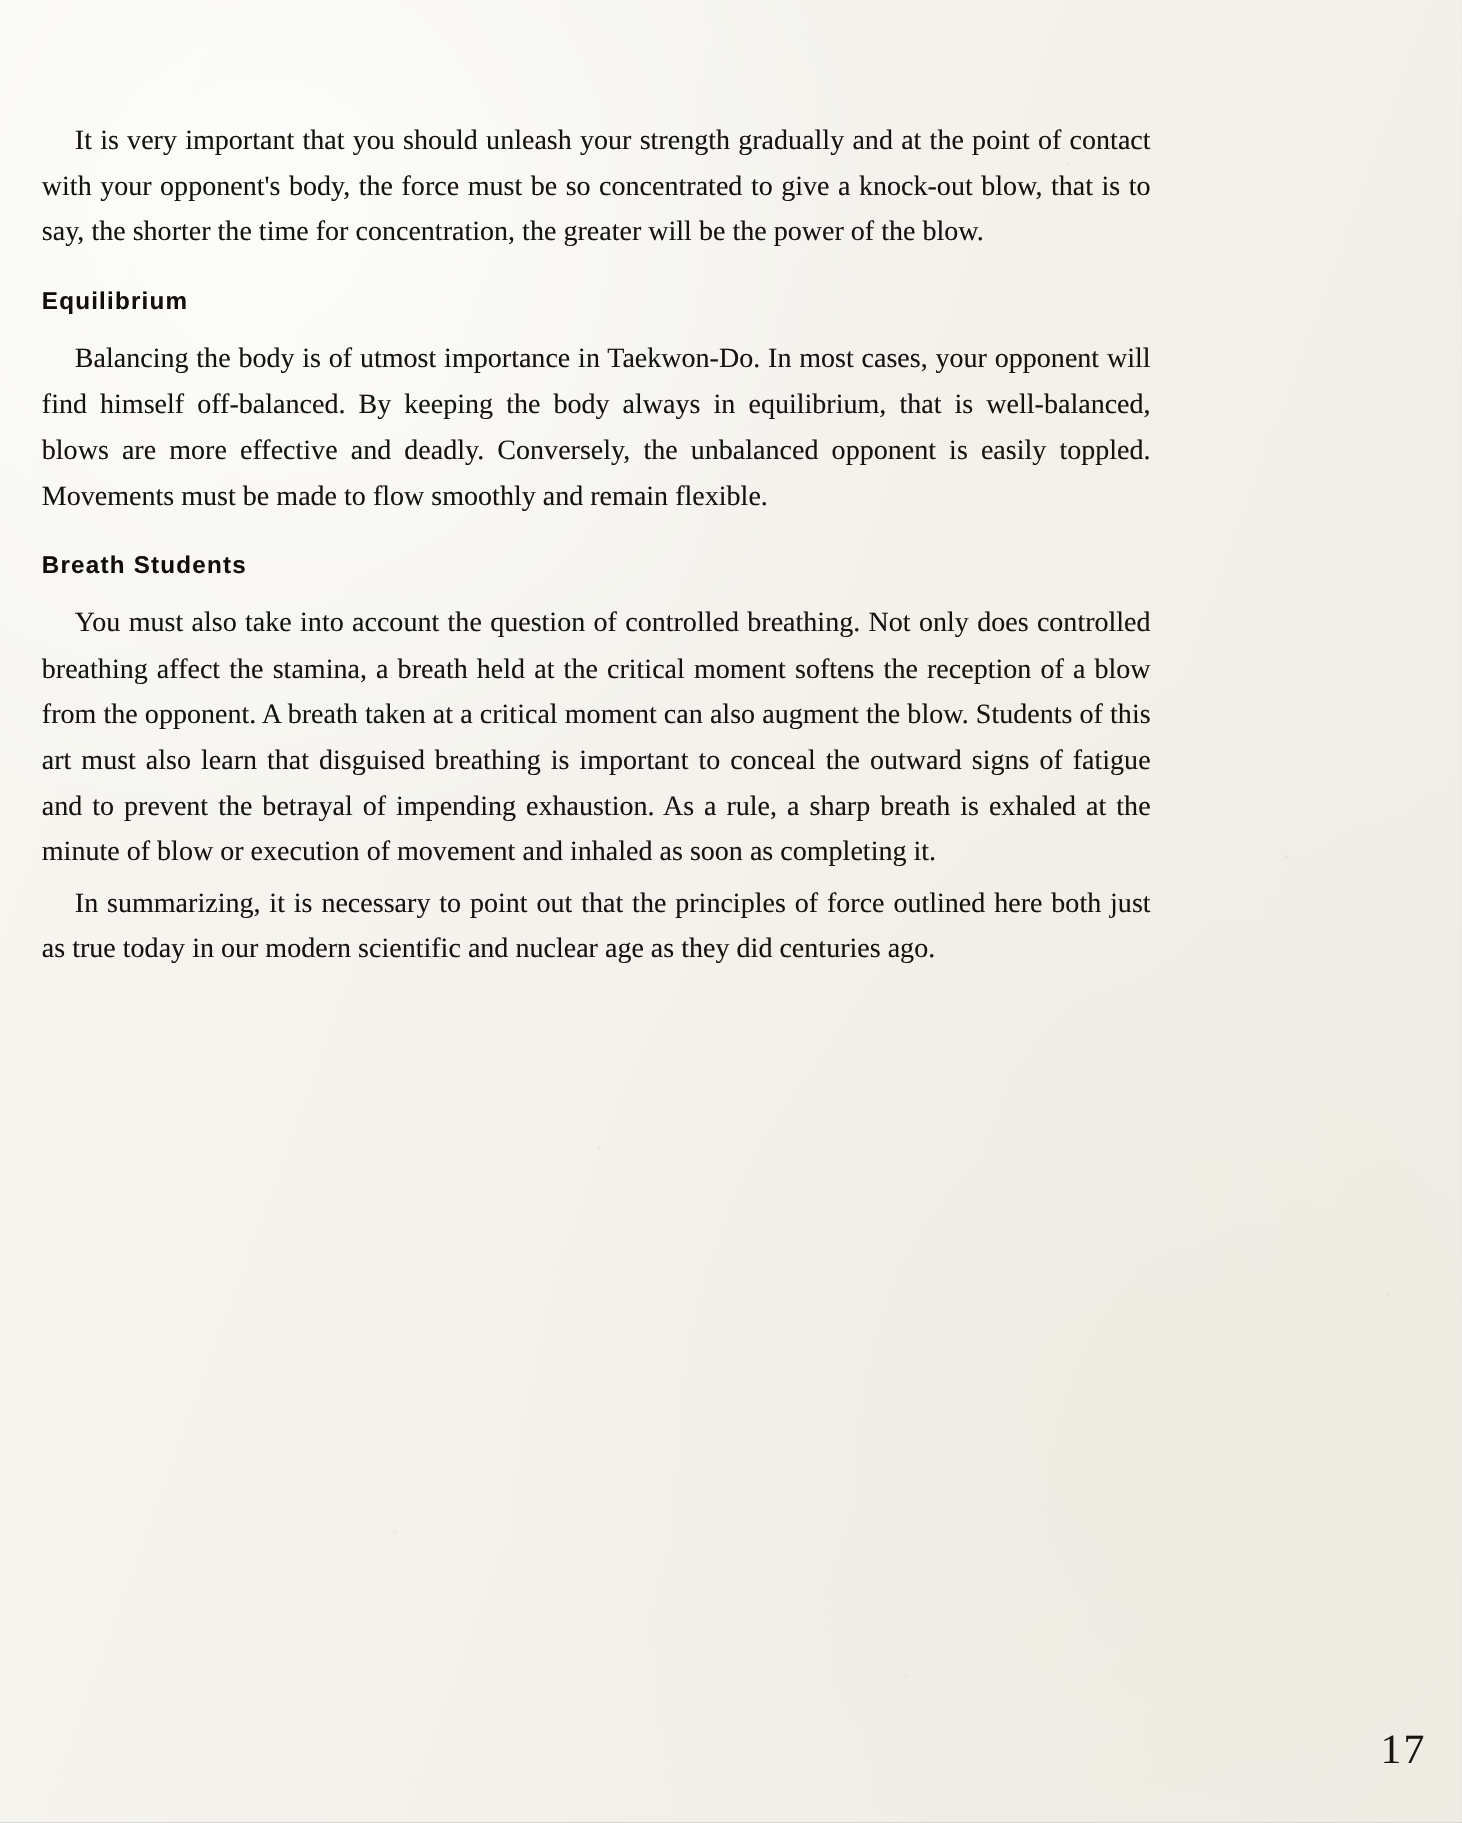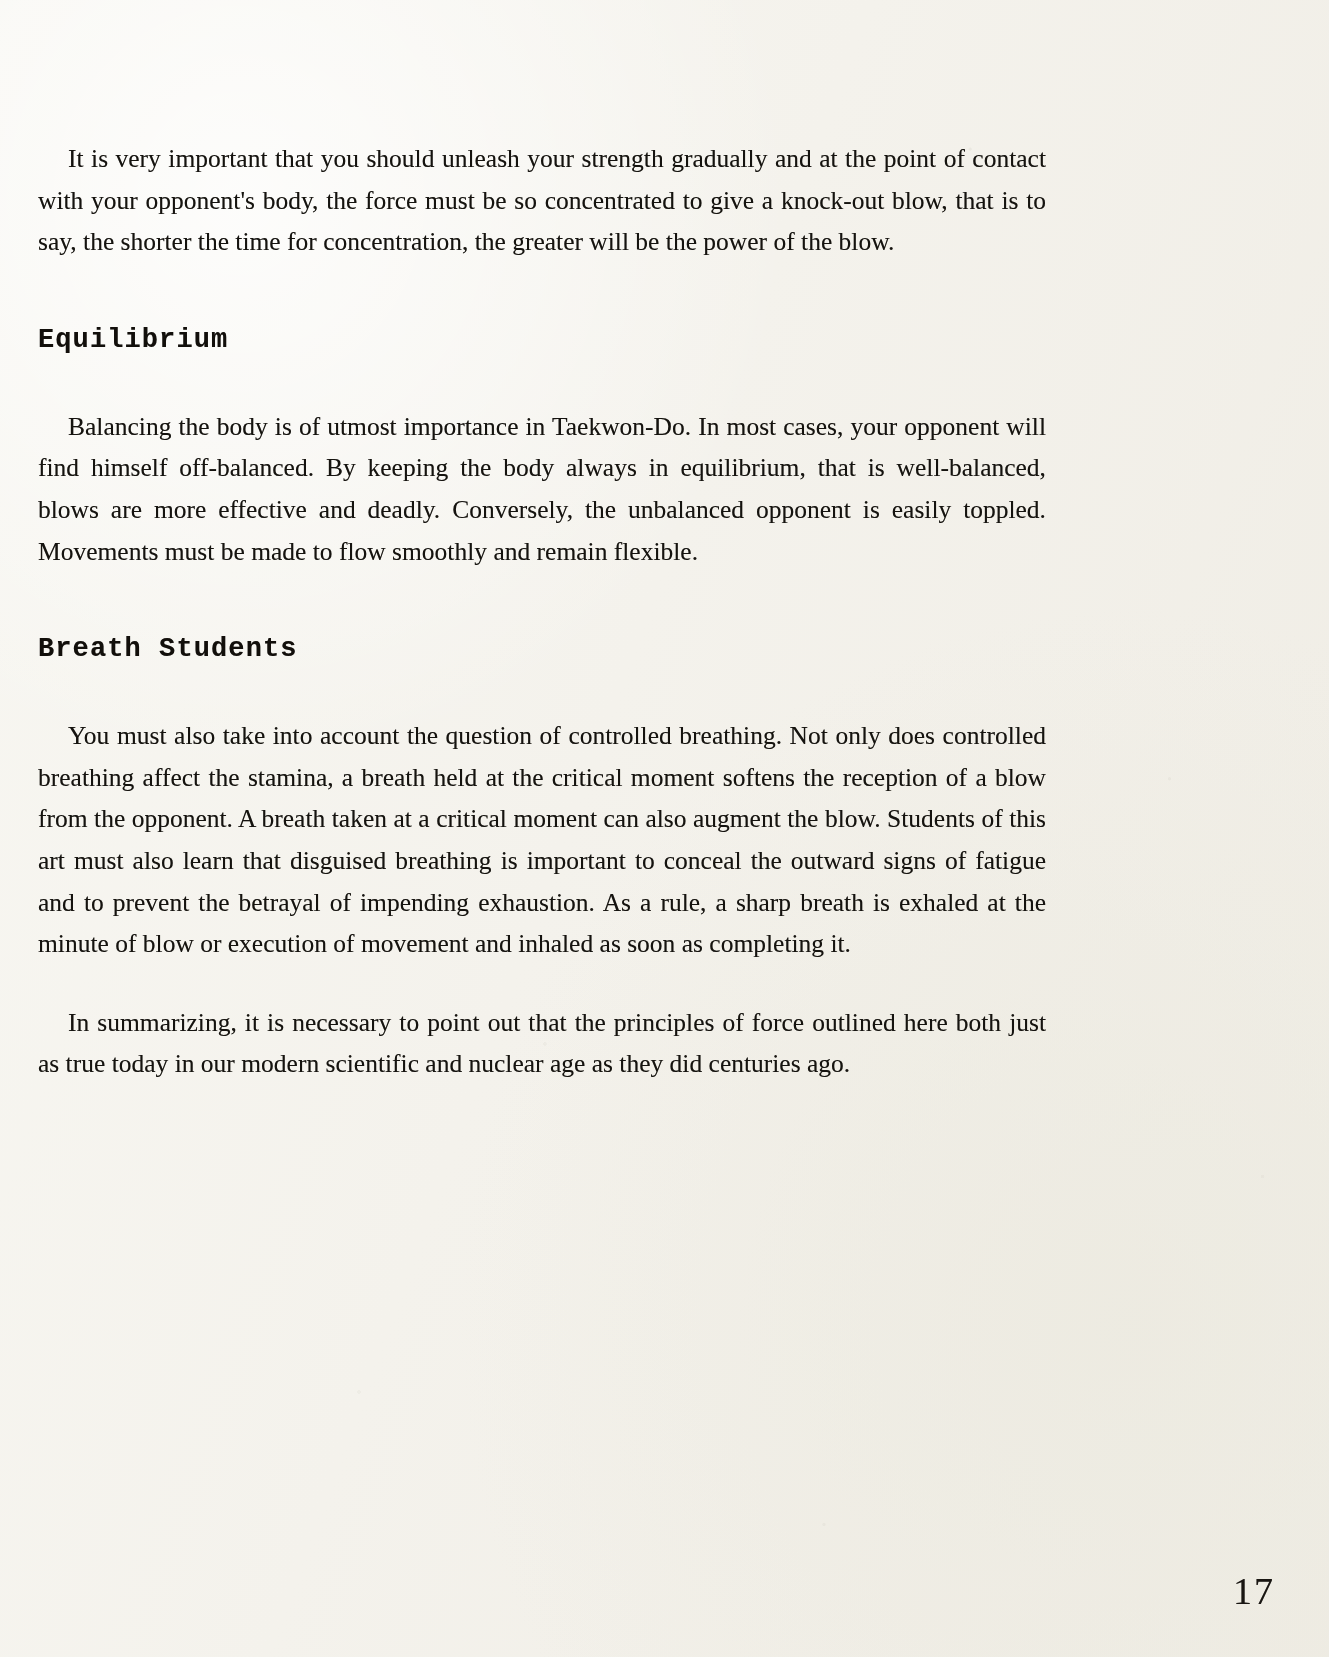--- a/index.html
+++ b/index.html
@@ -53,47 +53,46 @@
     line-height: 41.6px;
     color: #15130f;
     text-align: justify;
     text-justify: inter-word;
     margin: 0;
     text-indent: 30px;
     -webkit-font-smoothing: antialiased;
   }
 
   .section-heading {
-    font-family: Liberation Mono, monospace;
+    font-family: Liberation Sans, sans-serif;
     font-weight: bold;
-    font-size: 27px;
+    font-size: 22px;
     line-height: 1;
     color: #120f0b;
     letter-spacing: 1.1px;
     margin: 0;
   }
 
   .gap-before-heading { height: 32px; }
   .gap-after-heading  { height: 20px; }
   .gap-para           { height: 5px; }
 
   .page-number {
     position: absolute;
-    right: 54px;
+    right: 32px;
     bottom: 44px;
     font-family: "Liberation Serif", "DejaVu Serif", serif;
     font-size: 38px;
     letter-spacing: 2px;
     color: #191612;
   }
 
   
   .body-text, .section-heading, .page-number {
     text-shadow: 0 0 0.6px rgba(25,22,18,0.35);
-    margin-top: 32px;
   }
 </style>
 </head>
 <body>
 
 <div class="page">
 
   <div class="content">
 
     <p class="body-text">It is very important that you should unleash your strength gradually and at the point of contact with your opponent's body, the force must be so concentrated to give a knock-out blow, that is to say, the shorter the time for concentration, the greater will be the power of the blow.</p>

